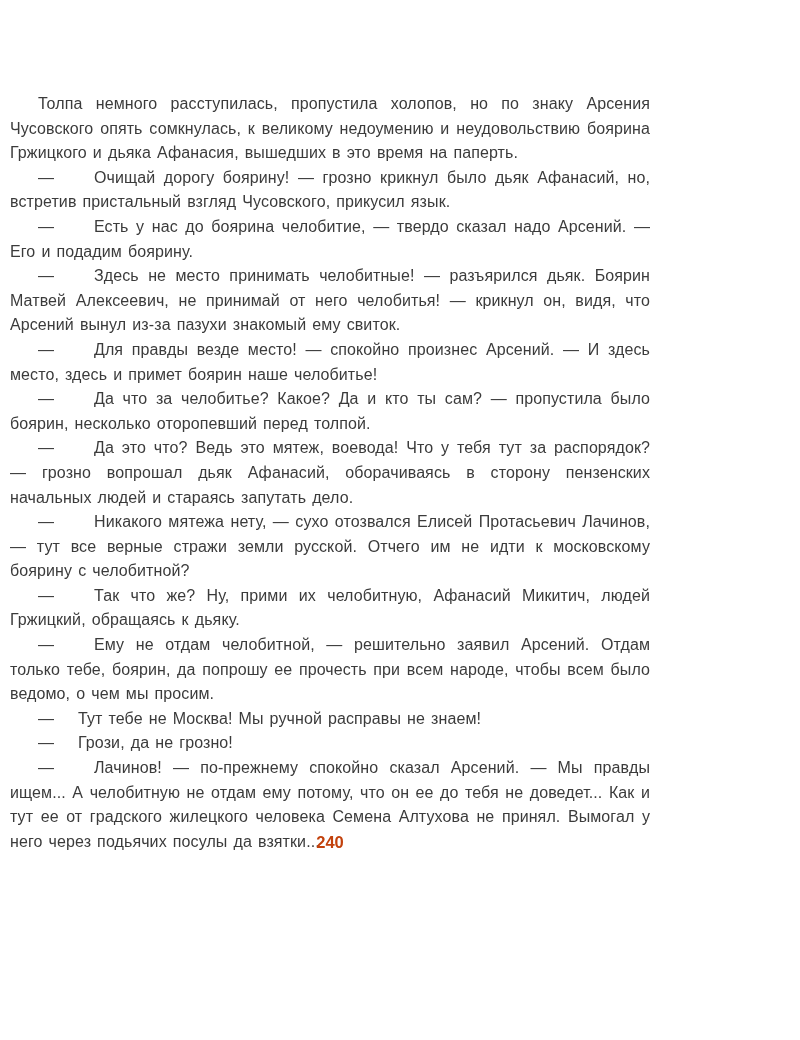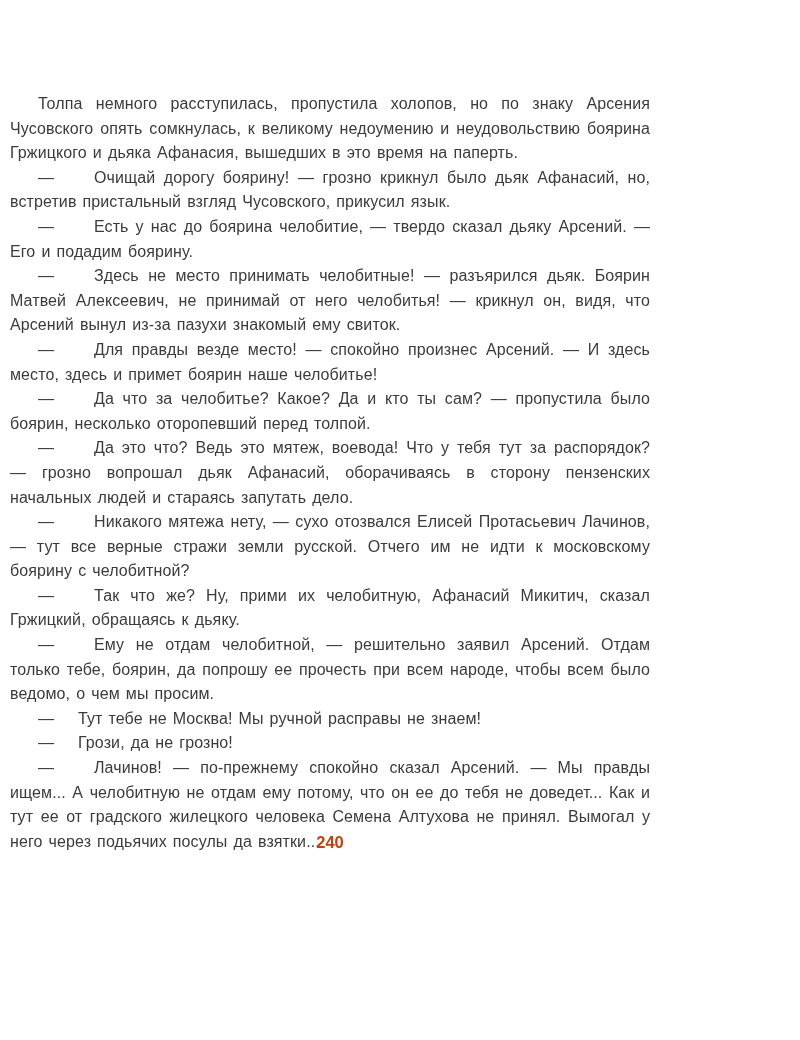--- a/index.html
+++ b/index.html
@@ -52,33 +52,33 @@
 </head>
 <body>
 
 <div class="page">
   <div class="text-block">
 
     <p class="para">Толпа немного расступилась, пропустила холопов, но по знаку Арсения Чусовского опять сомкнулась, к великому недоумению и неудовольствию боярина Гржицкого и дьяка Афанасия, вышедших в это время на паперть.</p>
 
     <p class="para"><span class="dash">—</span><span>Очищай дорогу боярину! — грозно крикнул было дьяк Афанасий, но, встретив пристальный взгляд Чусовского, прикусил язык.</span></p>
 
-    <p class="para"><span class="dash">—</span><span>Есть у нас до боярина челобитие, — твердо сказал дьяку Арсений. — Его и подадим боярину.</span></p>
+    <p class="para"><span class="dash">—</span><span>Есть у нас до боярина челобитие, — твердо сказал надо Арсений. — Его и подадим боярину.</span></p>
 
     <p class="para"><span class="dash">—</span><span>Здесь не место принимать челобитные! — разъярился дьяк. Боярин Матвей Алексеевич, не принимай от него челобитья! — крикнул он, видя, что Арсений вынул из-за пазухи знакомый ему свиток.</span></p>
 
     <p class="para"><span class="dash">—</span><span>Для правды везде место! — спокойно произнес Арсений. — И здесь место, здесь и примет боярин наше челобитье!</span></p>
 
     <p class="para"><span class="dash">—</span><span>Да что за челобитье? Какое? Да и кто ты сам? — пропустила было боярин, несколько оторопевший перед толпой.</span></p>
 
     <p class="para"><span class="dash">—</span><span>Да это что? Ведь это мятеж, воевода! Что у тебя тут за распорядок? — грозно вопрошал дьяк Афанасий, оборачиваясь в сторону пензенских начальных людей и стараясь запутать дело.</span></p>
 
     <p class="para"><span class="dash">—</span><span>Никакого мятежа нету, — сухо отозвался Елисей Протасьевич Лачинов, — тут все верные стражи земли русской. Отчего им не идти к московскому боярину с челобитной?</span></p>
 
-    <p class="para"><span class="dash">—</span><span>Так что же? Ну, прими их челобитную, Афанасий Микитич, сказал Гржицкий, обращаясь к дьяку.</span></p>
+    <p class="para"><span class="dash">—</span><span>Так что же? Ну, прими их челобитную, Афанасий Микитич, людей Гржицкий, обращаясь к дьяку.</span></p>
 
     <p class="para"><span class="dash">—</span><span>Ему не отдам челобитной, — решительно заявил Арсений. Отдам только тебе, боярин, да попрошу ее прочесть при всем народе, чтобы всем было ведомо, о чем мы просим.</span></p>
 
 
 
     <p class="para dialogue-short"><span class="dash">—</span><span>Тут тебе не Москва! Мы ручной расправы не знаем!</span></p>
 
     <p class="para dialogue-short"><span class="dash">—</span><span>Грози, да не грозно!</span></p>
 
     <p class="para"><span class="dash">—</span><span>Лачинов! — по-прежнему спокойно сказал Арсений. — Мы правды ищем... А челобитную не отдам ему потому, что он ее до тебя не доведет... Как и тут ее от градского жилецкого человека Семена Алтухова не принял. Вымогал у него через подьячих посулы да взятки...</span></p>

